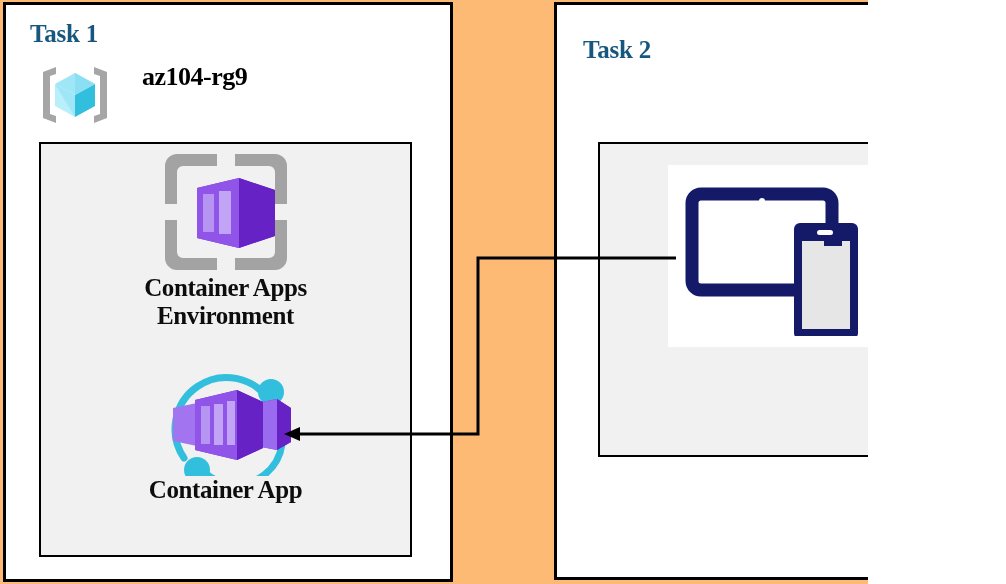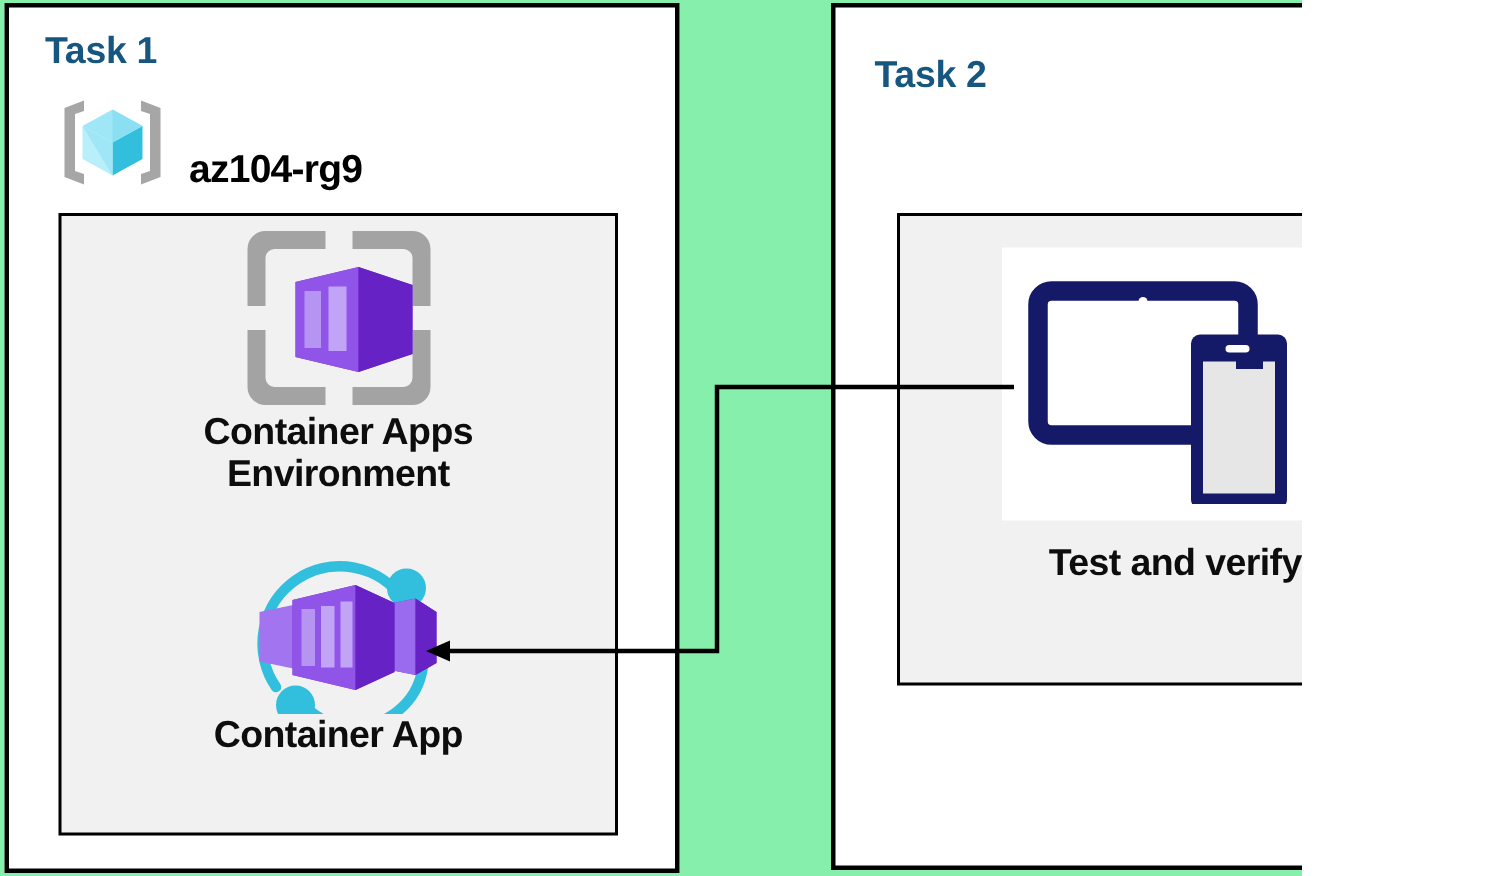--- a/index.html
+++ b/index.html
@@ -7,22 +7,23 @@
     padding: 0;
     background: #ffffff;
   }
   body {
     font-family: "Liberation Sans", sans-serif;
   }
   #canvas {
     position: relative;
     width: 868px;
     height: 584px;
-    background: #86efac;
+    background: #fdba74;
     overflow: hidden;
+    font-family: Liberation Serif, serif;
   }
 
   
   .task-box {
     position: absolute;
     background: #ffffff;
     border: 3px solid #000000;
     box-sizing: border-box;
   }
   #task1-box { left: 3px;   top: 2px;  width: 450px; height: 580px; }
@@ -38,22 +39,22 @@
   }
   #task1-title { left: 30px;  top: 20px; }
   #task2-title { left: 583px; top: 36px; }
 
   
   #rg-row {
     position: absolute;
     left: 36px;
     top: 62px;
     display: flex;
-    align-items: flex-end;
-    gap: 12px;
+    align-items: flex-start;
+    gap: 28px;
   }
   #rg-label {
     font-size: 26px;
     font-weight: bold;
     color: #000000;
     white-space: nowrap;
     letter-spacing: -0.5px;
   }
 
   
@@ -193,21 +194,20 @@
           <circle cx="78" cy="25" r="3" fill="#ffffff"></circle>
           <rect x="62" y="100" width="34" height="6" rx="3" fill="#ffffff"></rect>
 
           <rect x="110" y="47" width="64" height="116" rx="6" ry="6" fill="#141a68"></rect>
           <rect x="118" y="65" width="48" height="88" fill="#e6e6e6"></rect>
           <rect x="133" y="54" width="16" height="5" rx="2.5" fill="#ffffff"></rect>
           <rect x="140" y="62" width="18" height="8" fill="#141a68"></rect>
         </svg>
       </span>
     </div>
-    <div class="res-label" style="margin-top:14px;">Test and verify</div>
   </div>
 
   <svg id="connector" width="1006" height="584">
     <polyline points="676,258 478,258 478,434 292,434" fill="none" stroke="#000000" stroke-width="3"></polyline>
     <polygon points="284,434 300,427 300,441" fill="#000000"></polygon>
   </svg>
 
 </div>
 
 </body></html>

